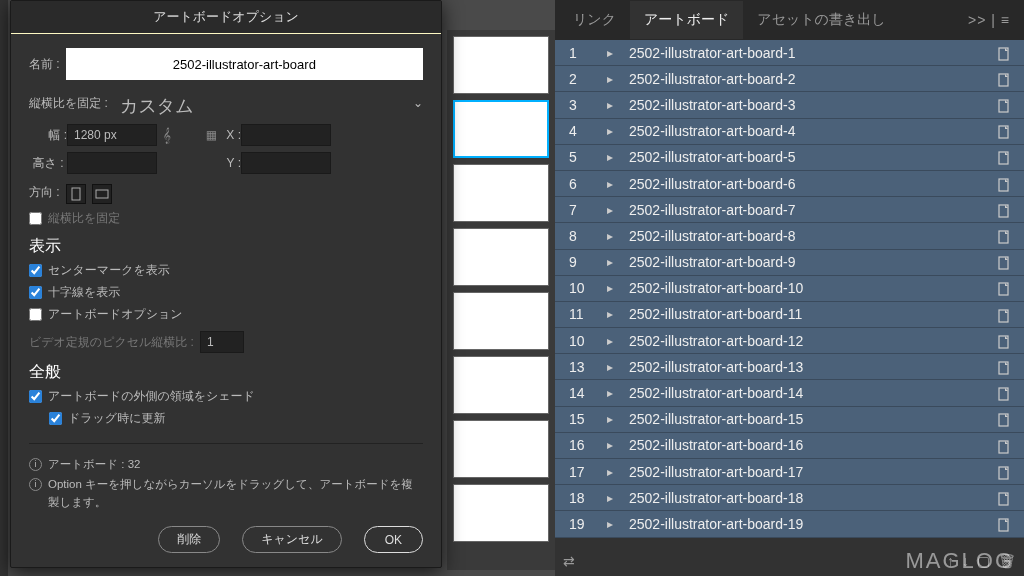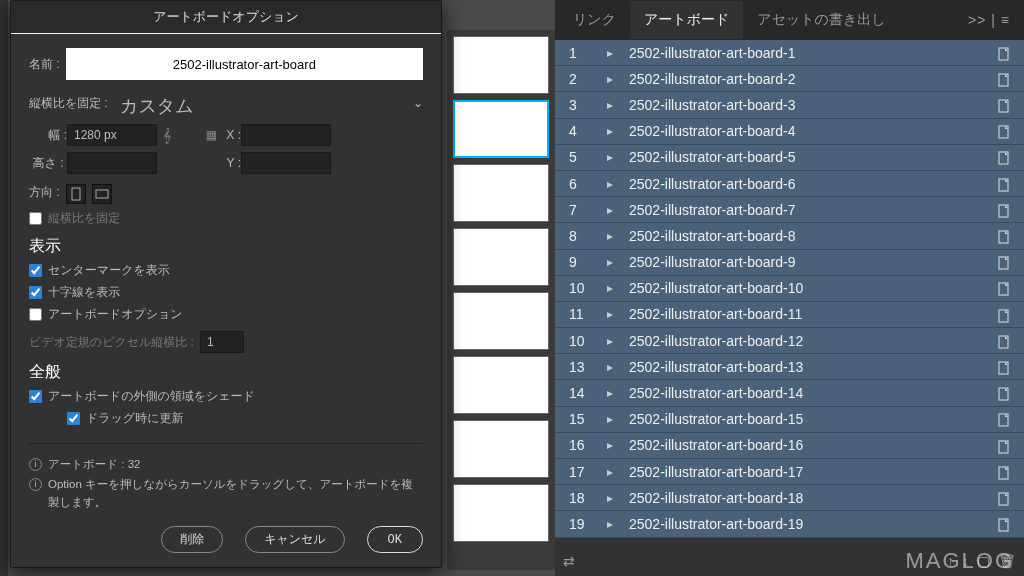--- a/index.html
+++ b/index.html
@@ -30,21 +30,21 @@
 .orient-btn { width: 20px; height: 20px; background: #222; border: 1px solid #111; display: inline-flex; align-items: center; justify-content: center; }
 .cb { display: flex; align-items: center; gap: 6px; font-size: 12px; margin: 5px 0; }
 .cb input { width: 13px; height: 13px; accent-color: #2a82da; }
 .dim-label { color: #777; }
 .sec-title { font-size: 16px; margin: 9px 0 4px; color: #ffffff; }
 .divider { border: none; border-top: 1px solid #222; margin: 16px 0 12px; }
 .info { display: flex; gap: 6px; font-size: 11.5px; color: #bbb; margin: 3px 0; line-height: 1.5; }
 .info .ii { flex-shrink: 0; border: 1px solid #888; border-radius: 50%; width: 13px; height: 13px; display: inline-flex; align-items: center; justify-content: center; font-size: 9px; margin-top: 2px; }
 .btn-row { position: absolute; bottom: 14px; right: 18px; display: flex; gap: 22px; }
 .btn { background: #323232; border: 1px solid #888; color: #ddd; padding: 4px 18px; border-radius: 14px; font-size: 12px; cursor: pointer; }
-.btn.primary { border: 1.5px solid #ddd; padding: 4px 20px; font-family: Liberation Mono, monospace; }
+.btn.primary { border: 1.5px solid #ddd; padding: 4px 20px; }
 
 .right-pane { flex: 1; height: 100%; background: #323232; position: relative; display: flex; flex-direction: column; }
 .tabs { display: flex; align-items: center; background: #282828; height: 40px; padding: 0 4px; font-size: 14px; color: #999; }
 .tab { padding: 10px 14px; cursor: pointer; }
 .tab.active { background: #323232; color: #eee; }
 .tabs .more { margin-left: auto; padding: 0 10px; font-size: 14px; letter-spacing: 1px; }
 .ab-list { flex: 1; overflow: hidden; }
 .ab-row { display: flex; align-items: center; height: 26.2px; background: #4b6179; border-bottom: 1px solid #3a4a5c; font-size: 14px; color: #eee; }
 .ab-num { width: 40px; padding-left: 14px; }
 .ab-exp { width: 30px; text-align: center; color: #ccc; font-size: 12px; }
@@ -138,21 +138,21 @@
       <div class="row" style="margin-top:8px;">
         <span class="dim-label">ビデオ定規のピクセル縦横比 :</span>
         <input class="dark-input w40" value="1" style="">
       </div>
 
       <div class="sec-title">全般</div>
       <div class="cb">
           <input type="checkbox" checked="" style="">
           <span>アートボードの外側の領域をシェード</span>
         </div>
-      <div class="cb" style="margin-left:38px;">
+      <div class="cb" style="margin-left:20px;">
           <input type="checkbox" checked="" style="">
           <span>ドラッグ時に更新</span>
         </div>
 
       <hr class="divider">
       <div class="info">
           <span class="ii">i</span>
           <span>アートボード : 32</span>
         </div>
       <div class="info">

